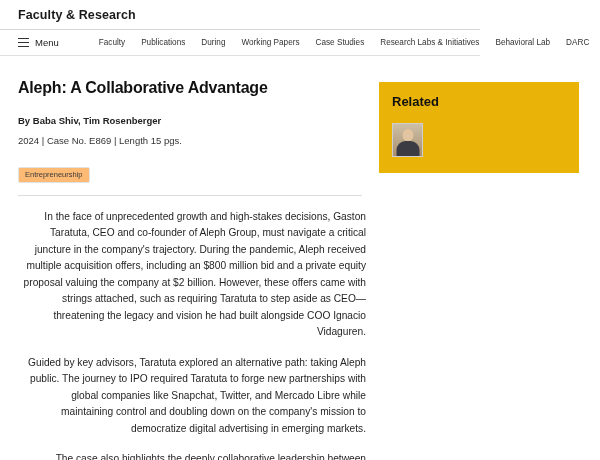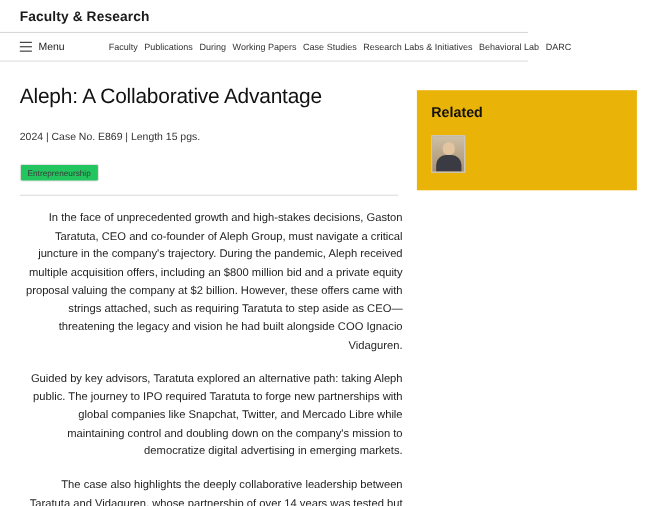--- a/index.html
+++ b/index.html
@@ -71,21 +71,21 @@
   .hamburger i:nth-child(2) { top: 3.8px; }
   .hamburger i:nth-child(3) { top: 7.6px; }
   .menu-label {
     font-size: 9.5px;
     color: #222;
     font-weight: normal;
   }
   .nav-items {
     display: flex;
     align-items: center;
-    gap: 6px;
+    gap: 16px;
     flex: 1;
   }
   .nav-item {
     font-size: 8.2px;
     color: #333;
     cursor: pointer;
     white-space: nowrap;
   }
   
   .content {
@@ -97,43 +97,43 @@
     width: 370px;
     padding: 22px 0 0 18px;
     box-sizing: border-box;
   }
   .side-col {
     width: 215px;
     padding: 26px 0 0 13px;
     box-sizing: border-box;
   }
   .case-title {
-    font-size: 19px;
-    font-weight: normal;
+    font-size: 16px;
+    font-weight: bold;
     color: #111;
     margin: 0 0 18px 0;
     line-height: 1.2;
     letter-spacing: -0.2px;
   }
   .byline {
     font-size: 9.5px;
     font-weight: bold;
     color: #222;
     margin-bottom: 9px;
   }
   .meta-line {
     font-size: 9.5px;
     color: #333;
     margin-bottom: 17px;
   }
   .topic-tag {
     display: inline-block;
     font-size: 7.5px;
     color: #3a3a3a;
-    background: #22c55e;
+    background: #fdba74;
     border: 1px solid #e2e2e2;
     padding: 2.5px 6px;
     border-radius: 2px;
     cursor: pointer;
   }
   .divider {
     height: 1px;
     background: #dcdcdc;
     margin: 12px 0 13px 0;
     width: 344px;
@@ -241,20 +241,21 @@
       <span class="nav-item">Research Labs &amp; Initiatives</span>
       <span class="nav-item">Behavioral Lab</span>
       <span class="nav-item">DARC</span>
     </div>
   </div>
 
   <div class="content">
 
     <div class="main-col">
       <h1 class="case-title">Aleph: A Collaborative Advantage</h1>
+      <div class="byline">By Baba Shiv, Tim Rosenberger</div>
       <div class="meta-line">2024 | Case No. E869 | Length 15 pgs.</div>
       <span class="topic-tag">Entrepreneurship</span>
       <div class="divider"></div>
       <p class="para">In the face of unprecedented growth and high-stakes decisions, Gaston Taratuta, CEO and co-founder of Aleph Group, must navigate a critical juncture in the company's trajectory. During the pandemic, Aleph received multiple acquisition offers, including an $800 million bid and a private equity proposal valuing the company at $2 billion. However, these offers came with strings attached, such as requiring Taratuta to step aside as CEO—threatening the legacy and vision he had built alongside COO Ignacio Vidaguren.</p>
       <p class="para">Guided by key advisors, Taratuta explored an alternative path: taking Aleph public. The journey to IPO required Taratuta to forge new partnerships with global companies like Snapchat, Twitter, and Mercado Libre while maintaining control and doubling down on the company's mission to democratize digital advertising in emerging markets.</p>
       <p class="para">The case also highlights the deeply collaborative leadership between Taratuta and Vidaguren, whose partnership of over 14 years was tested but ultimately strengthened by these challenges. Their leadership propelled Aleph into strategic acquisitions in digital advertising and fintech, expanding its global reach and capabilities.</p>
       
     </div>
 
     <div class="side-col">

